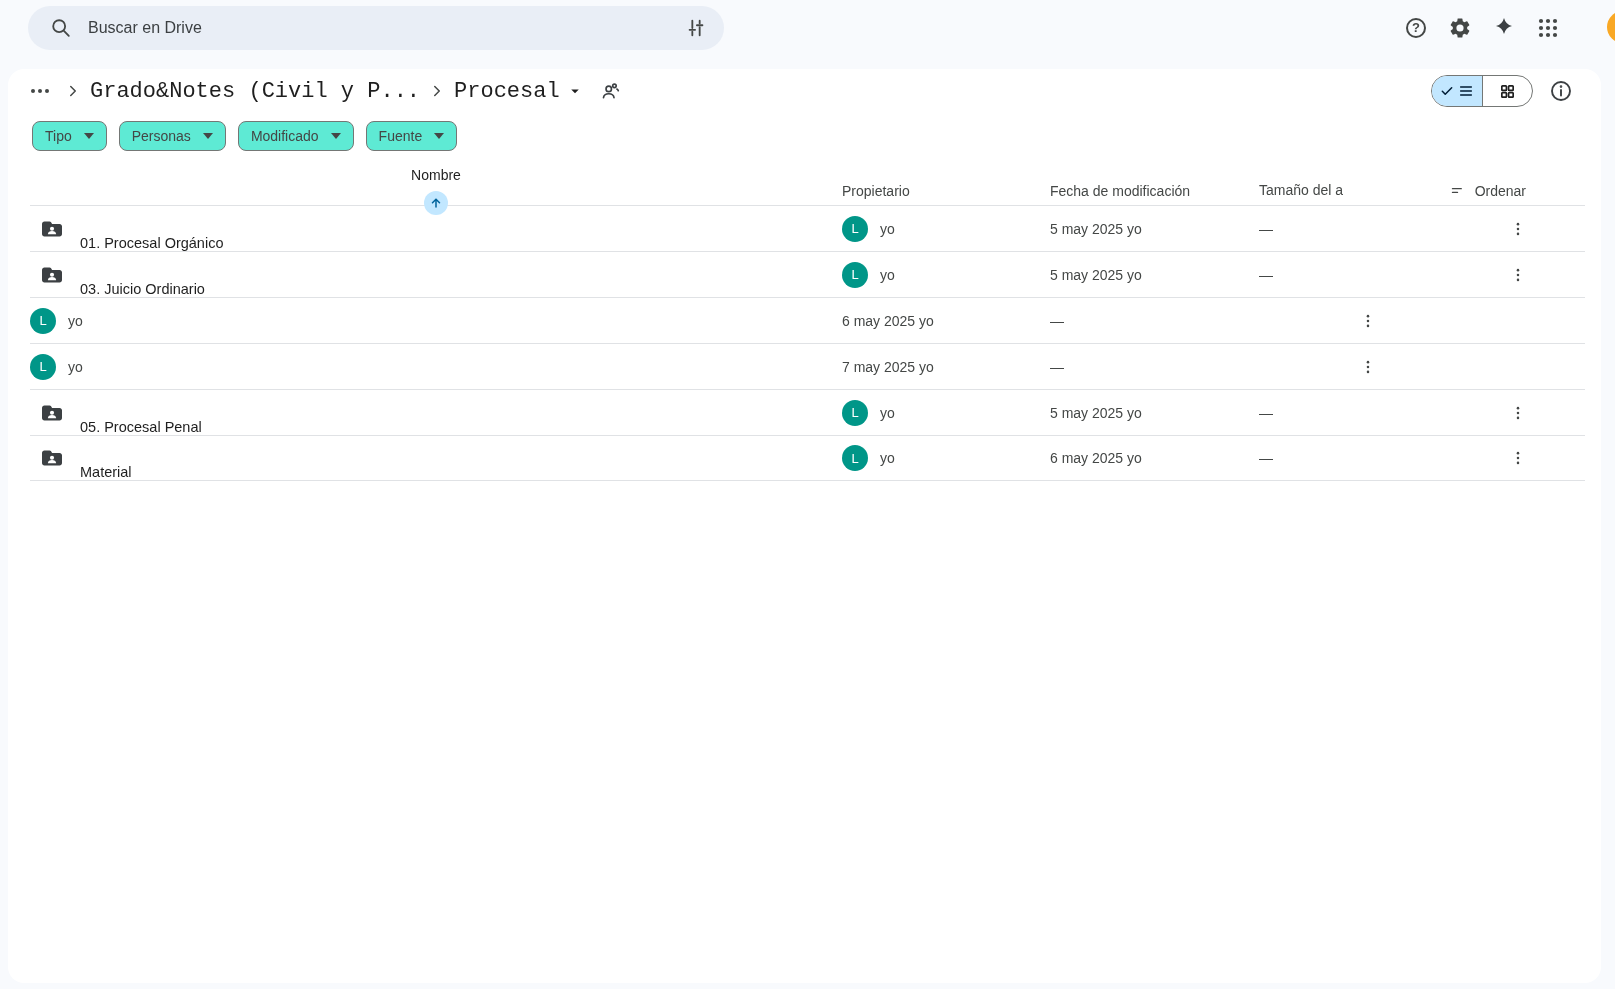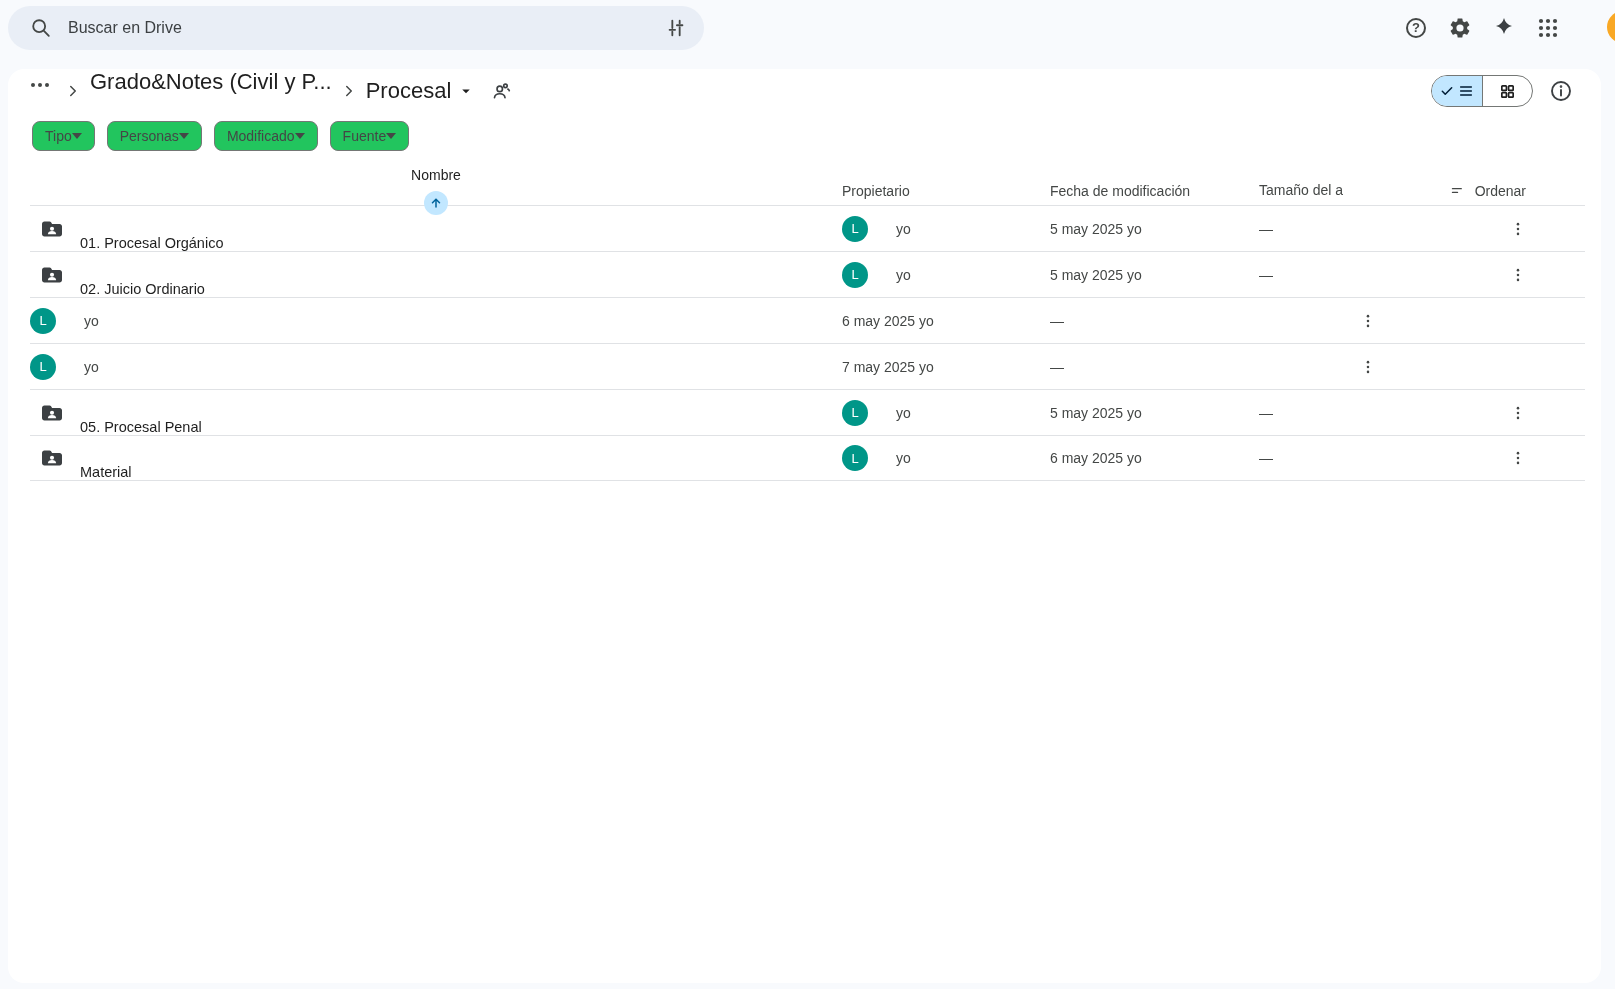--- a/index.html
+++ b/index.html
@@ -11,21 +11,21 @@
   }
   *{box-sizing:border-box;}
   html,body{margin:0;padding:0;}
   body{
     width:1615px;height:989px;overflow:hidden;position:relative;
     background:var(--page-bg);
     font-family:"Liberation Sans", sans-serif;
     color:var(--text-primary);
   }
   
-  .topbar{height:55px;display:flex;align-items:center;position:relative;}
+  .topbar{height:55px;display:flex;align-items:center;position:relative;margin-left:20px;}
   .search-pill{
     margin-left:8px;width:696px;height:44px;border-radius:24px;
     background:var(--search-bg);display:flex;align-items:center;padding:0 16px;
   }
   .search-pill .mag{flex:0 0 auto;margin-left:6px;}
   .search-input{
     flex:1;border:none;outline:none;background:transparent;
     font-family:"Liberation Sans",sans-serif;font-size:16px;color:var(--text-primary);
     margin-left:14px;
   }
@@ -40,41 +40,41 @@
   .account-sliver{
     position:absolute;right:-24px;top:11px;width:32px;height:32px;border-radius:50%;
     background:var(--account-orange);
   }
   
   .card{
     margin:2px 14px 0 8px;height:914px;background:var(--card-bg);
     border-radius:16px;padding:0 16px;position:relative;
   }
   
-  .crumb-row{display:flex;height:44px;margin-top:14px;}
+  .crumb-row{display:flex;align-items:center;height:44px;margin-top:14px;font-family:Liberation Mono, monospace;}
   .crumb-more{width:32px;height:32px;display:flex;align-items:center;justify-content:center;gap:3px;cursor:pointer;border-radius:50%;}
   .crumb-more i{width:4px;height:4px;border-radius:50%;background:var(--text-secondary);display:block;}
   .crumb-chev{margin:0 8px;display:flex;align-items:center;}
   .crumb-item{font-size:22px;color:var(--text-primary);cursor:pointer;white-space:nowrap;}
   .crumb-current{display:flex;align-items:center;gap:6px;cursor:pointer;}
   .crumb-people{margin-left:16px;display:flex;align-items:center;cursor:pointer;}
   .header-controls{margin-left:auto;display:flex;align-items:center;gap:16px;margin-right:12px;}
   .view-toggle{
     display:flex;height:32px;border:1px solid var(--chip-border);border-radius:16px;overflow:hidden;background:#fff;
   }
   .vt-half{display:flex;align-items:center;justify-content:center;gap:4px;width:50px;cursor:pointer;}
   .vt-list{background:var(--selected-toggle-bg);}
   .vt-grid{border-left:1px solid var(--chip-border);}
   .info-btn{display:flex;align-items:center;cursor:pointer;}
   
   .chips{display:flex;gap:12px;margin-top:8px;margin-left:8px;}
   .chip{
     height:30px;border:1px solid var(--chip-border);border-radius:8px;
-    display:flex;align-items:center;gap:0;padding:0 12px;
-    font-size:14px;color:var(--text-secondary);cursor:pointer;background:#22c55e;
+    display:flex;align-items:center;gap:12px;padding:0 12px;
+    font-size:14px;color:var(--text-secondary);cursor:pointer;background:#5eead4;
   }
   
   .table{margin-top:16px;padding-left:6px;}
   .hdr,.row{display:grid;grid-template-columns:1fr 208px 209px 176px 150px;align-items:center;}
   .hdr{height:38px;font-size:14px;color:var(--text-secondary);}
   .hdr-name{display:flex;align-items:center;gap:8px;cursor:pointer;color:var(--text-primary);flex-direction:column;}
   .sort-badge{
     width:24px;height:24px;border-radius:50%;background:var(--sort-badge-bg);
     display:flex;align-items:center;justify-content:center;
   }
@@ -83,21 +83,21 @@
   .row{height:46px;border-top:1px solid var(--divider);font-size:14px;color:var(--text-secondary);cursor:pointer;}
   .row:last-child{border-bottom:1px solid var(--divider);}
   .name-cell{display:flex;align-items:center;padding-left:10px;min-width:0;}
   .fname{margin-left:16px;color:var(--text-primary);font-size:14.5px;font-weight:500;
          white-space:nowrap;overflow:hidden;text-overflow:ellipsis;margin-top:28px;}
   .owner-cell{display:flex;align-items:center;}
   .avatar{
     width:26px;height:26px;border-radius:50%;background:var(--avatar-teal);
     color:#fff;font-size:13px;display:flex;align-items:center;justify-content:center;
   }
-  .owner-label{margin-left:28px;text-align:right;}
+  .owner-label{margin-left:12px;text-align:right;}
   .more-cell{display:flex;justify-content:flex-end;padding-right:55px;}
   .more-btn{width:24px;height:24px;display:flex;align-items:center;justify-content:center;border-radius:50%;cursor:pointer;}
   svg{display:block;}
 </style>
 </head>
 <body>
 
 <div class="topbar">
   <div class="search-pill">
     <span class="mag">
@@ -297,21 +297,21 @@
 
   <div class="row">
     <div class="name-cell">
       <span>
         <svg width="24" height="24" viewBox="0 0 24 24">
           <path fill="#3C4043" d="M9.6 4.5H4.4C3.1 4.5 2 5.6 2 6.9v10.2c0 1.3 1.1 2.4 2.4 2.4h15.2c1.3 0 2.4-1.1 2.4-2.4V9.3c0-1.3-1.1-2.4-2.4-2.4h-7.5L10.9 5c-.3-.3-.8-.5-1.3-.5z"></path>
           <circle cx="12" cy="11.7" r="2.05" fill="#fff"></circle>
           <path fill="#fff" d="M7.9 16.9c0-1.9 1.9-2.9 4.1-2.9s4.1 1 4.1 2.9v.3H7.9z"></path>
         </svg>
       </span>
-      <span class="fname">02. Juicio Ordinario</span>
+      <span class="fname">03. Juicio Ordinario</span>
     </div>
     <div class="owner-cell">
       <span class="avatar">L</span>
       <span class="owner-label">yo</span>
     </div>
     <div>5 may 2025 yo</div>
     <div>—</div>
     <div class="more-cell">
       <span class="more-btn">
         <svg width="18" height="18" viewBox="0 0 24 24" fill="#444746">

